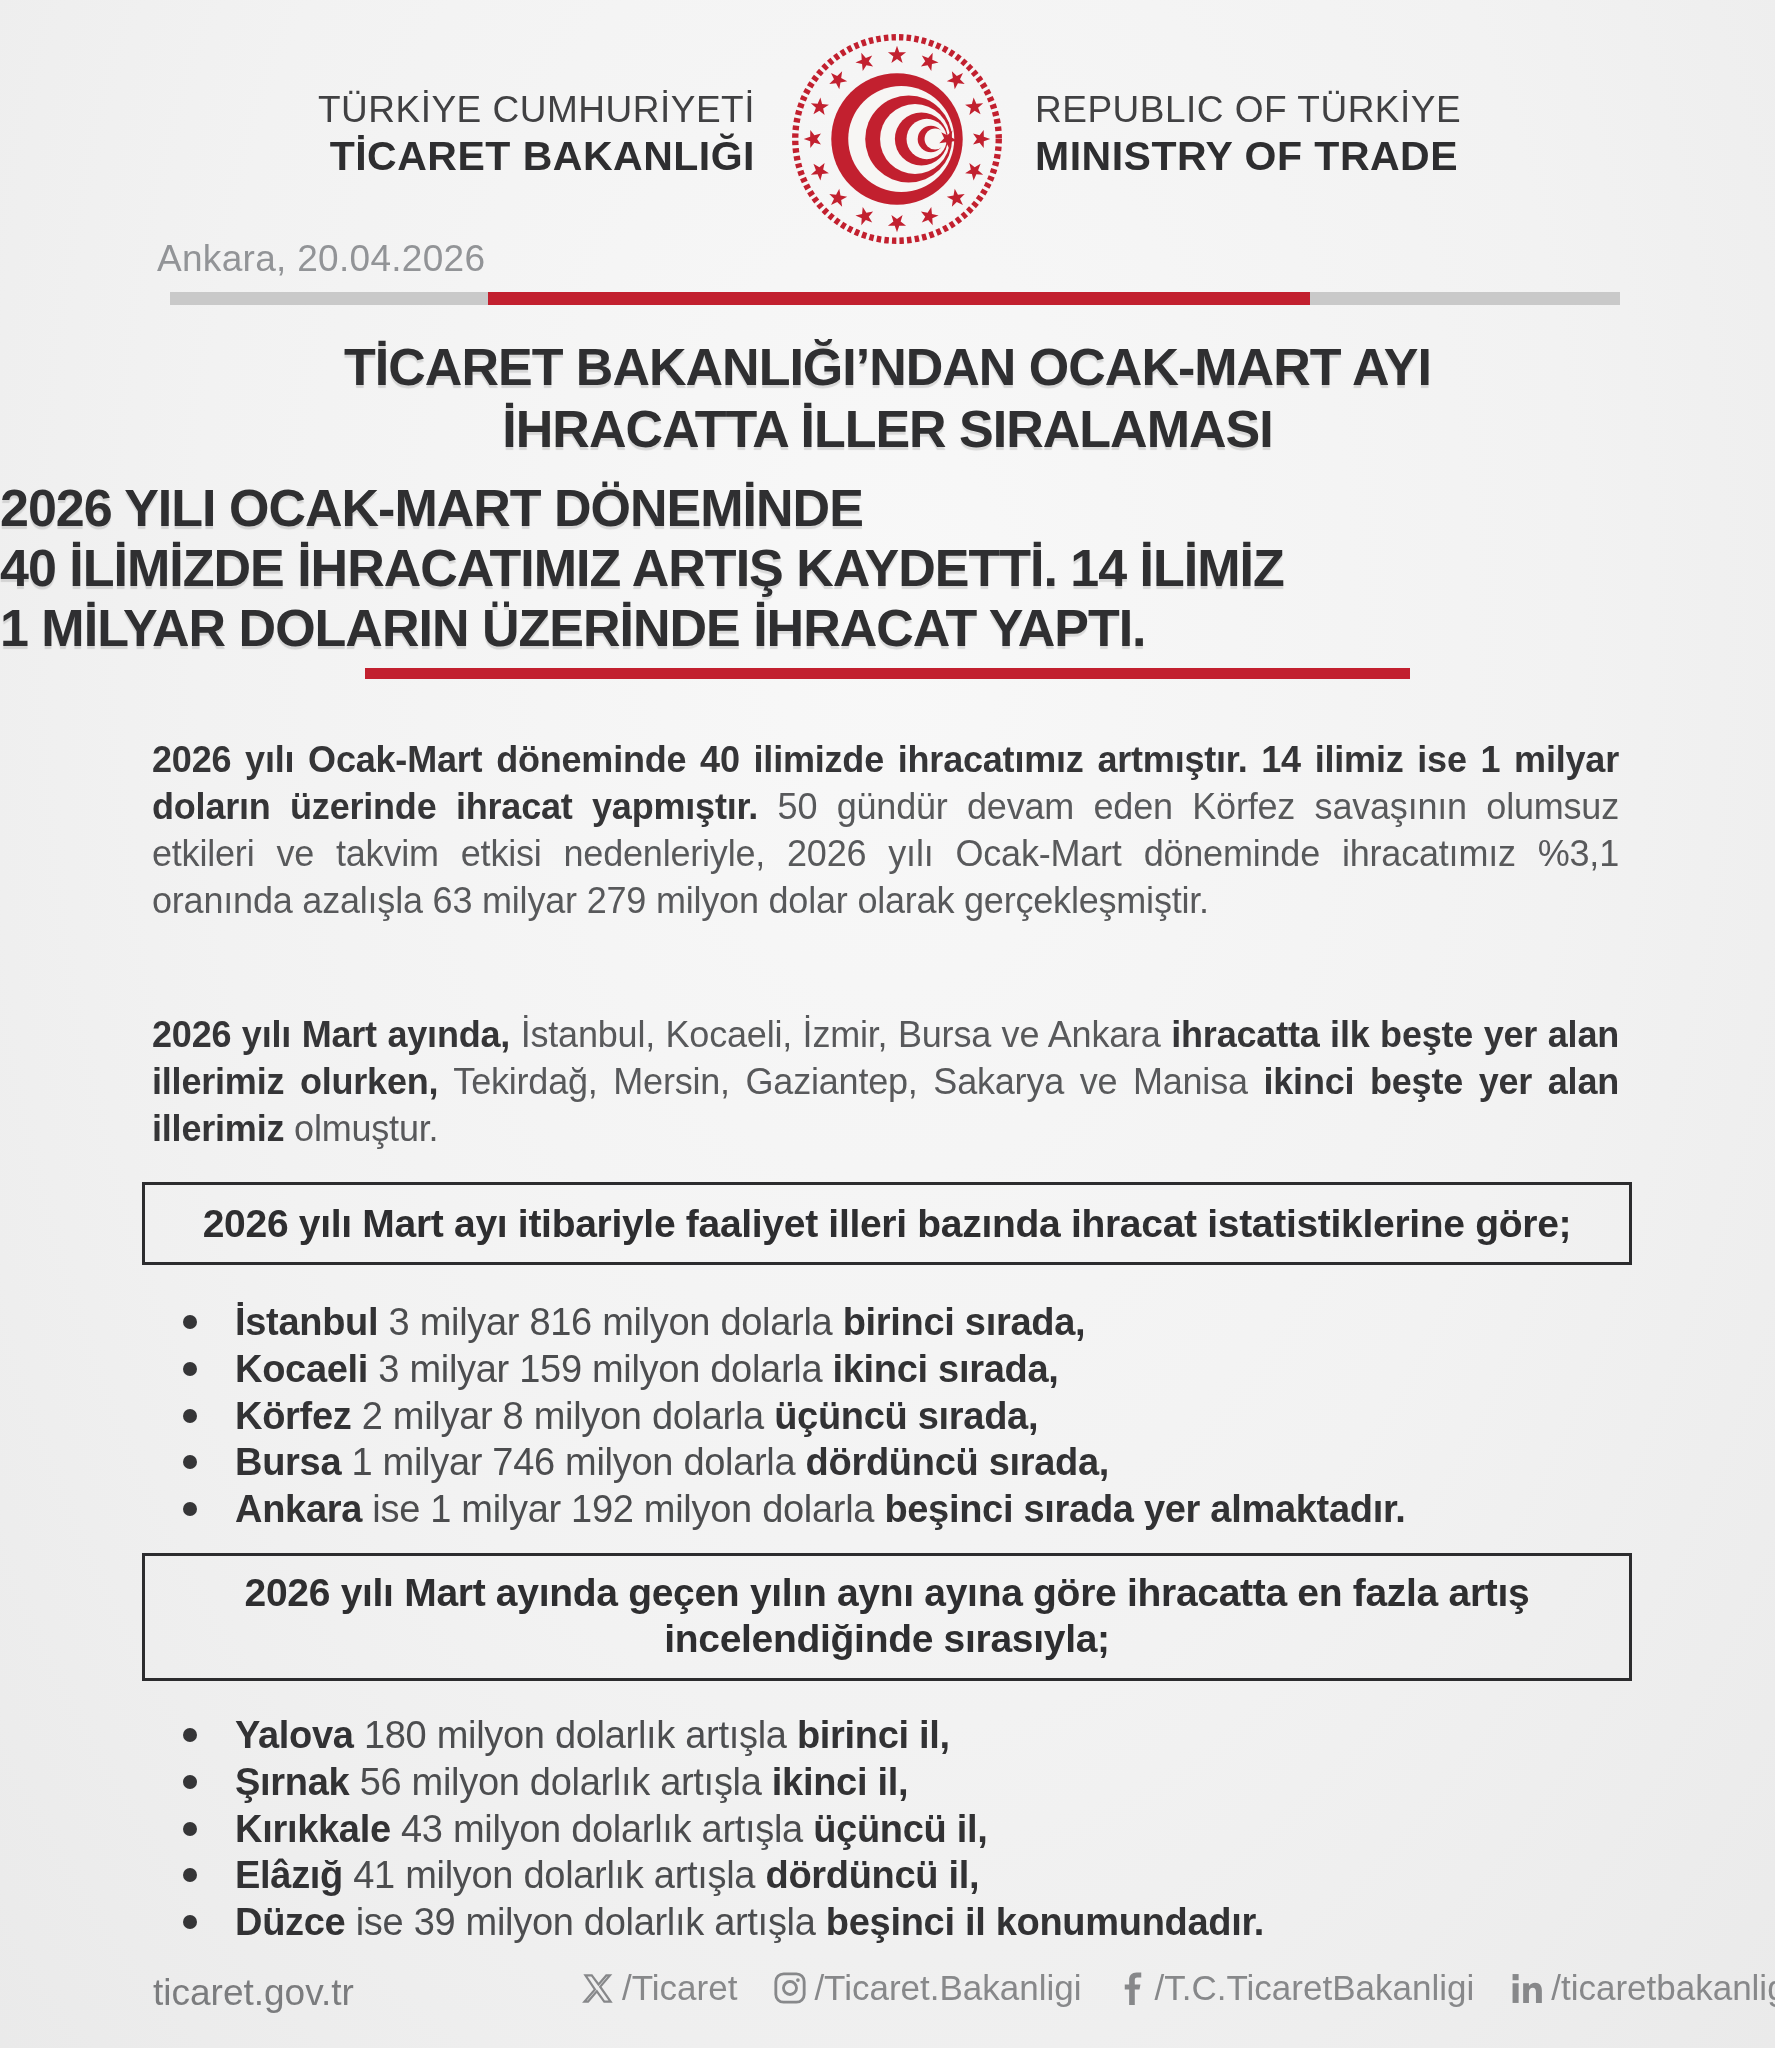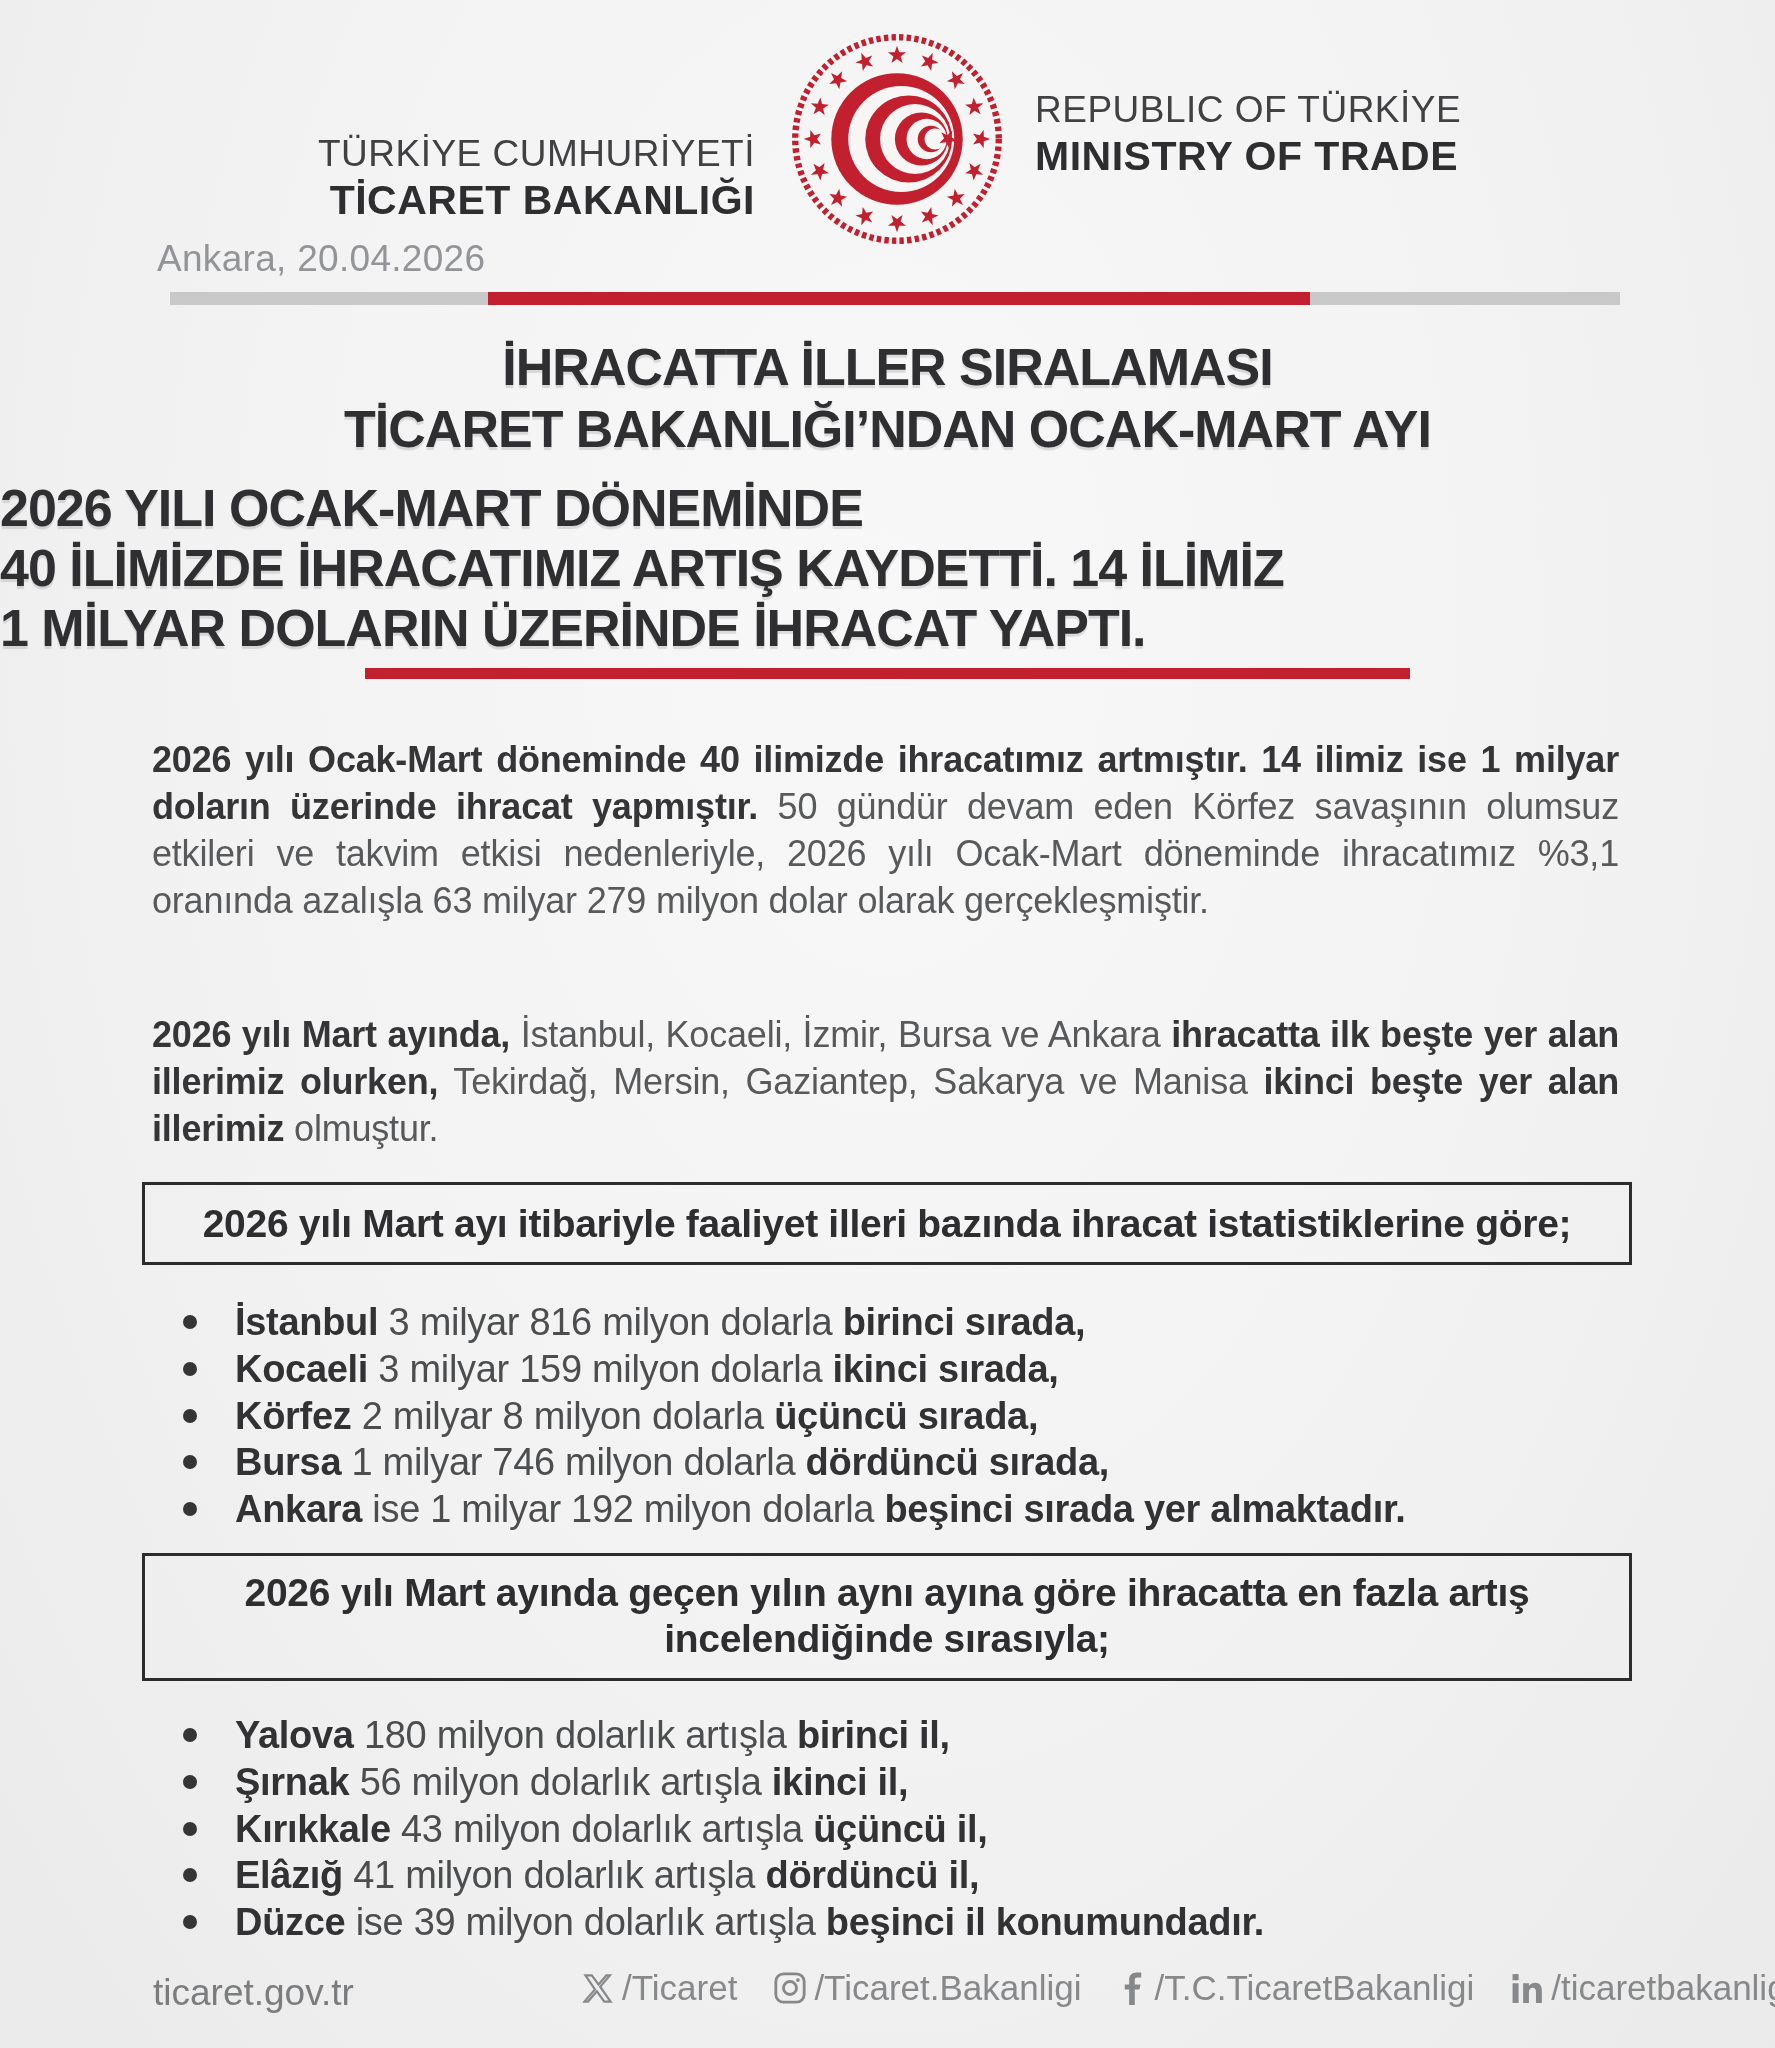--- a/index.html
+++ b/index.html
@@ -5,21 +5,21 @@
   html,body{margin:0;padding:0;}
   .page{
     position:relative;
     width:1775px;height:2048px;
     background:radial-gradient(ellipse at 50% 30%, #f8f8f8 0%, #f2f2f2 55%, #eaeaea 100%);
     font-family:"Liberation Sans", sans-serif;
     overflow:hidden;
   }
   
   .brand-left{position:absolute;left:0;top:88px;width:755px;text-align:right;color:#3a3a3c;line-height:1.18;}
-  .brand-left .l1{font-size:37px;font-weight:400;letter-spacing:0.5px;color:#414143;margin-top:44px;}
+  .brand-left .l1{font-size:37px;font-weight:400;letter-spacing:0.5px;color:#414143;}
   .brand-left .l2{font-size:41px;font-weight:700;letter-spacing:0.5px;color:#2e2e30;padding-left:44px;}
   .brand-right{position:absolute;left:1035px;top:88px;width:700px;text-align:left;color:#3a3a3c;line-height:1.18;}
   .brand-right .l1{font-size:37px;font-weight:400;letter-spacing:0.5px;color:#414143;}
   .brand-right .l2{font-size:41px;font-weight:700;letter-spacing:0.5px;color:#2e2e30;}
   .logo{position:absolute;left:791px;top:33px;width:212px;height:212px;}
   
   .dateline{position:absolute;left:157px;top:238px;font-size:37px;color:#929497;letter-spacing:0.3px;}
   .divider{position:absolute;left:170px;top:292px;width:1450px;height:13px;display:flex;}
   .divider .seg-gray-l{width:318px;background:#c9c9c9;}
   .divider .seg-red{width:822px;background:#c2202f;}
@@ -113,22 +113,22 @@
 
   <div class="dateline">Ankara, 20.04.2026</div>
 
   <div class="divider">
     <div class="seg-gray-l"></div>
     <div class="seg-red"></div>
     <div class="seg-gray-r"></div>
   </div>
 
   <div class="title-main">
+    <div>TİCARET BAKANLIĞI’NDAN OCAK-MART AYI</div>
     <div>İHRACATTA İLLER SIRALAMASI</div>
-    <div>TİCARET BAKANLIĞI’NDAN OCAK-MART AYI</div>
   </div>
 
   <div class="title-sub">
     <div>2026 YILI OCAK-MART DÖNEMİNDE</div>
     <div>40 İLİMİZDE İHRACATIMIZ ARTIŞ KAYDETTİ. 14 İLİMİZ</div>
     <div>1 MİLYAR DOLARIN ÜZERİNDE İHRACAT YAPTI.</div>
   </div>
 
   <div class="red-underline"></div>
 

